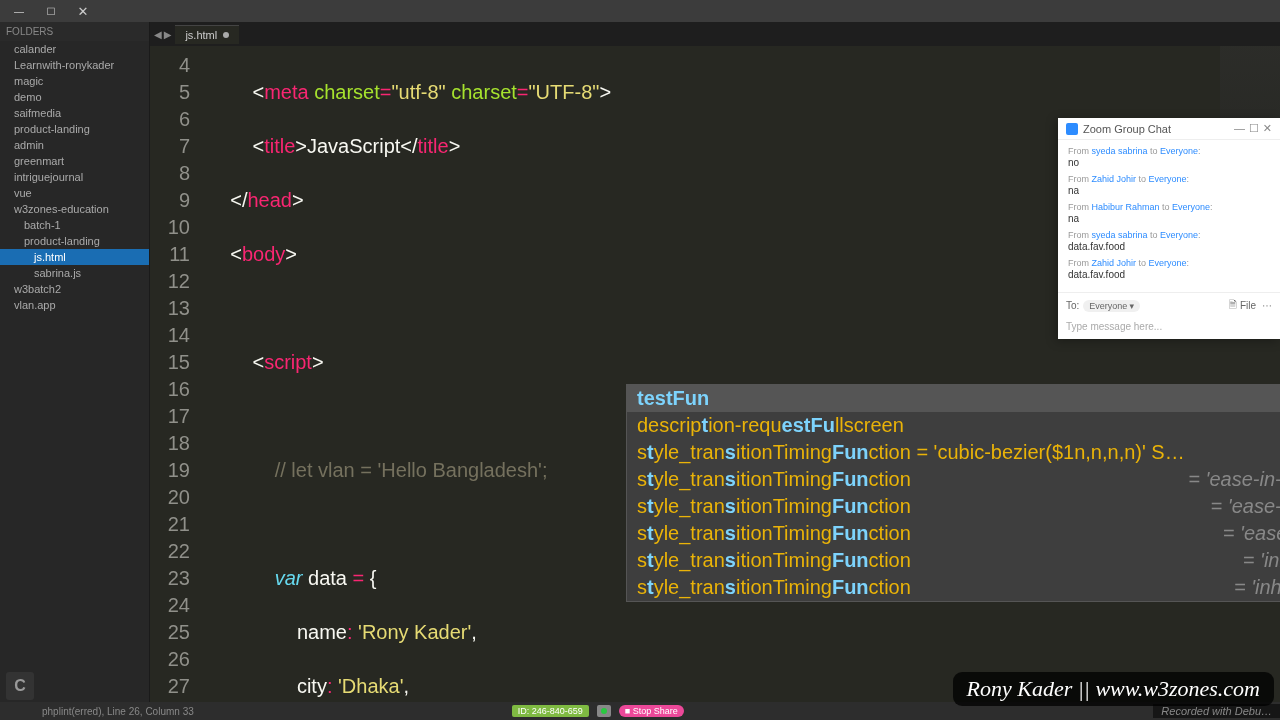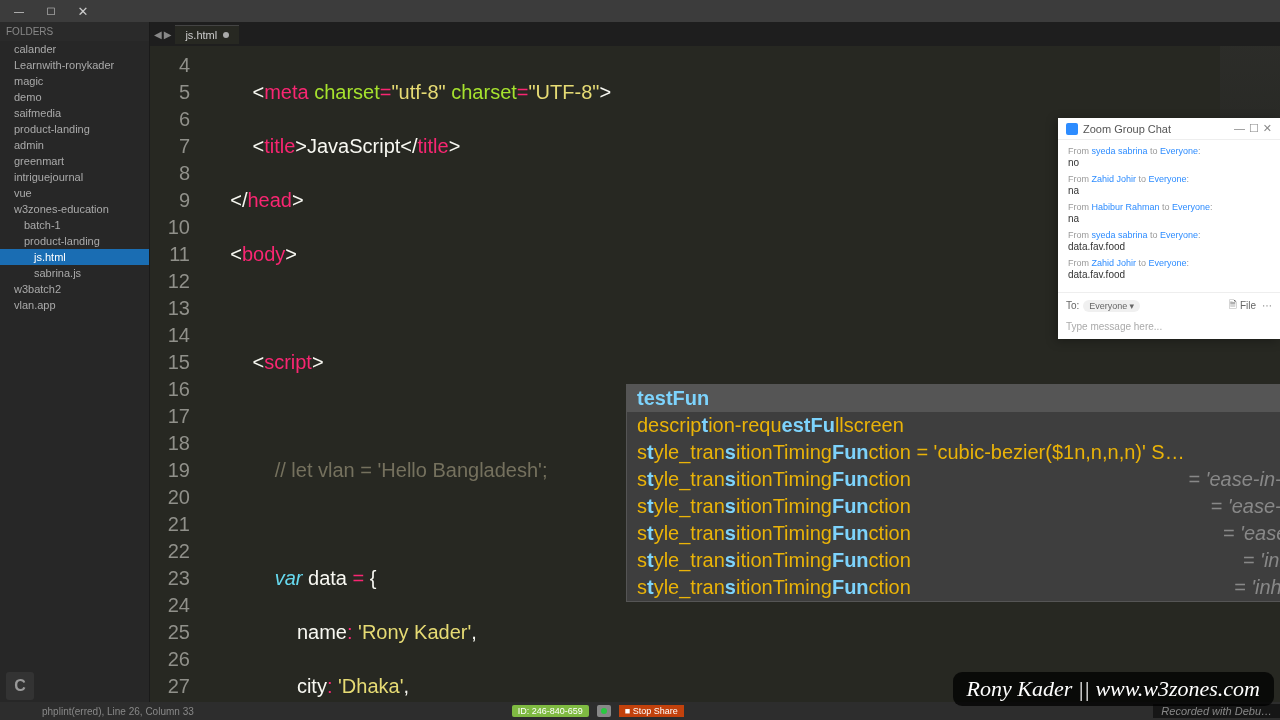--- a/index.html
+++ b/index.html
@@ -44,21 +44,21 @@
 .ac-right { color: #888; font-style: italic; }
 
 .minimap { position: absolute; right: 0; top: 24px; width: 60px; height: 100px; background: linear-gradient(#333, #2a2a2a); opacity: 0.4; }
 
 .statusbar { position: absolute; bottom: 0; left: 0; right: 0; height: 18px; background: #2d2d2d; display: flex; align-items: center; font-size: 10px; color: #ccc; padding-left: 36px; }
 .statusbar-left { flex: 1; display: flex; gap: 8px; padding-left: 6px; color: #888; }
 .statusbar-mid { display: flex; gap: 8px; }
 .sb-badge { background: #7fba42; color: #fff; padding: 1px 6px; border-radius: 2px; font-size: 9px; }
 .sb-rec { background: #888; color: #fff; padding: 1px 4px; border-radius: 2px; font-size: 9px; display: flex; align-items: center; gap: 3px; }
 .sb-rec .dot { width: 6px; height: 6px; border-radius: 50%; background: #29c940; }
-.sb-stop { background: #c2410c; color: #fff; padding: 1px 6px; border-radius: 0; font-size: 9px; }
+.sb-stop { background: #ec4899; color: #fff; padding: 1px 6px; border-radius: 6px; font-size: 9px; }
 .sb-rec-text { background: rgba(0,0,0,0.5); color: #888; font-style: italic; padding: 1px 8px; font-size: 11px; }
 
 .watermark { position: absolute; bottom: 14px; right: 6px; background: rgba(0,0,0,0.75); color: #fff; font-size: 22px; font-style: italic; padding: 4px 14px; border-radius: 9px; font-family: Georgia, serif; }
 
 .c-logo { position: absolute; bottom: 20px; left: 6px; width: 28px; height: 28px; background: #333; color: #999; display: flex; align-items: center; justify-content: center; font-size: 16px; font-weight: bold; border-radius: 3px; }
 
 .zoom-chat { position: absolute; top: 118px; right: 0; width: 222px; background: #fff; box-shadow: -2px 2px 10px rgba(0,0,0,0.3); font-size: 10px; color: #333; z-index: 50; }
 .zoom-header { display: flex; align-items: flex-end; justify-content: space-between; padding: 4px 8px; border-bottom: 1px solid #eee; }
 .zoom-header-left { display: flex; align-items: center; gap: 5px; }
 .zoom-icon { width: 12px; height: 12px; background: #2d8cff; border-radius: 2px; display: inline-block; }

